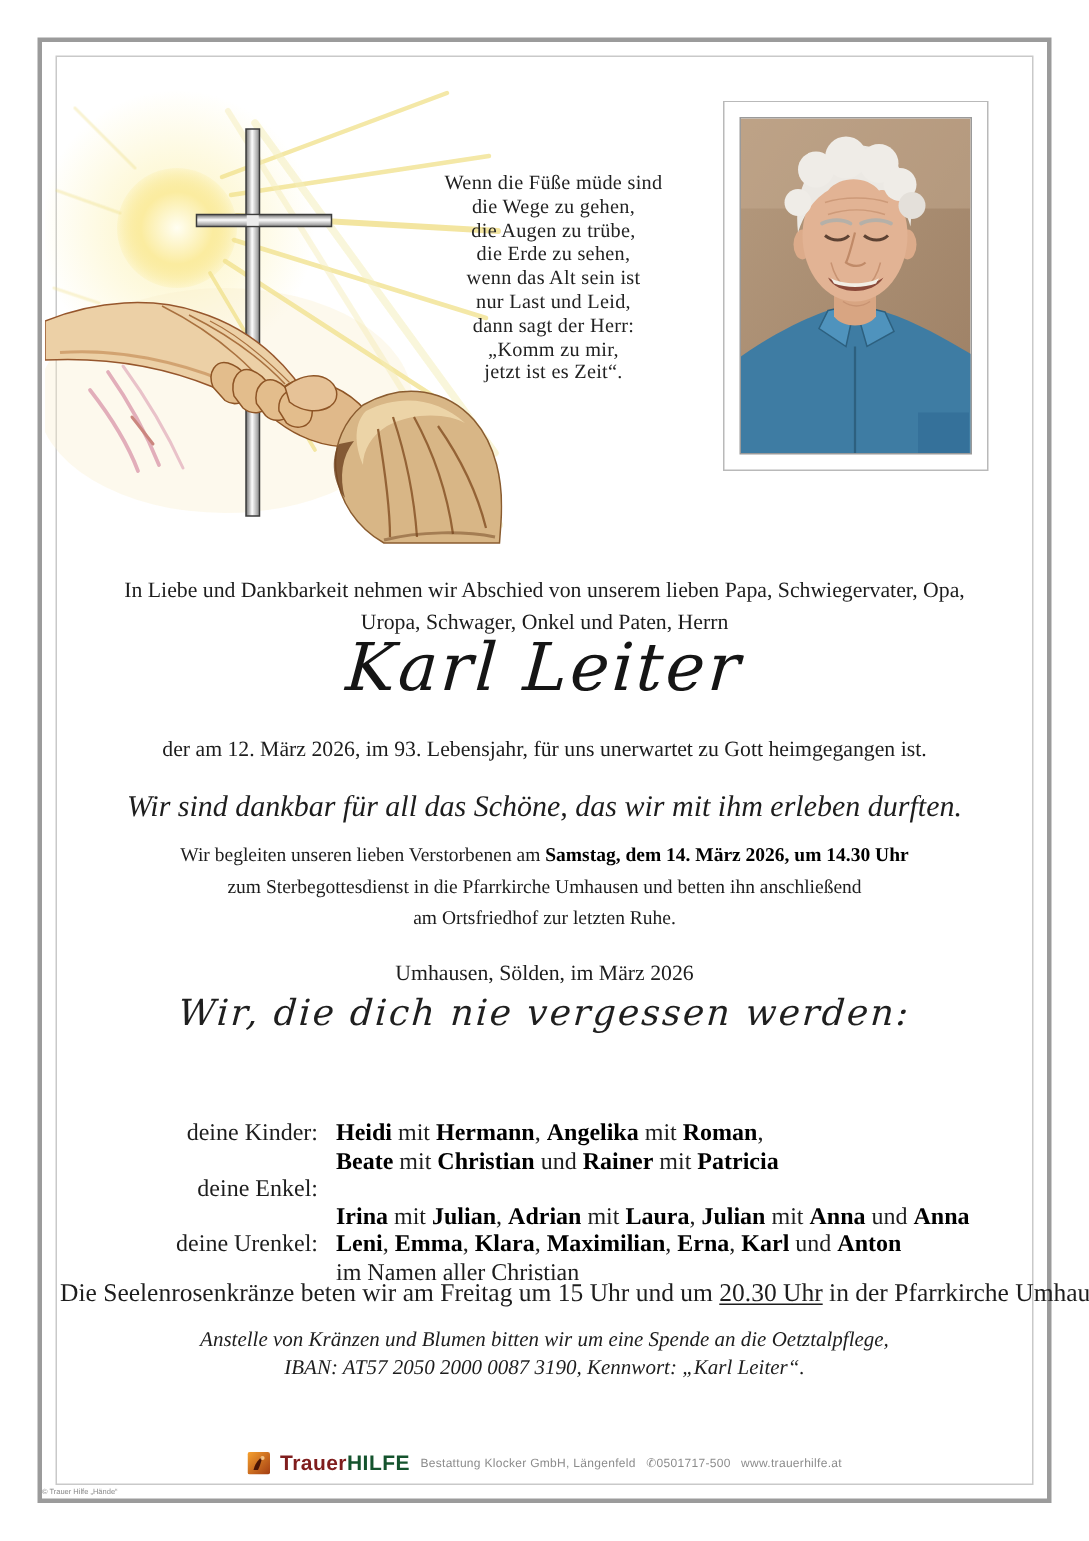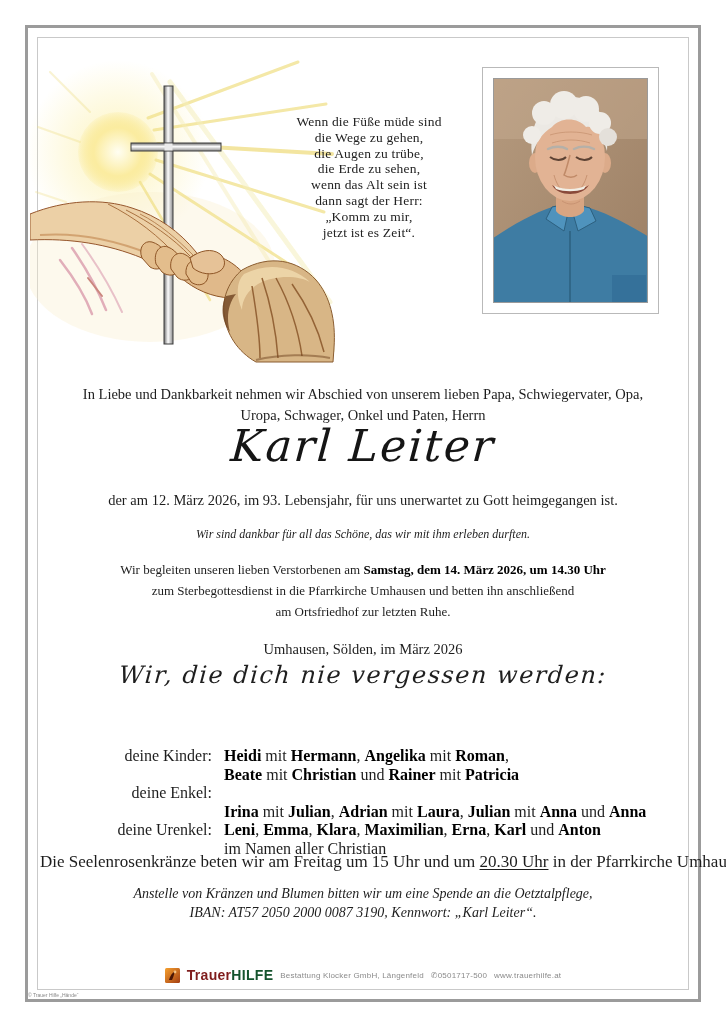--- a/index.html
+++ b/index.html
@@ -13,21 +13,21 @@
   .poem-line{white-space:nowrap;}
   .photo-frame{position:absolute;left:482px;top:67px;width:155px;height:225px;
         background:#fff;border:1px solid #b9b9b9;padding:10px;box-sizing:content-box;}
   .photo{display:block;border:1px solid #9a9a9a;}
   .centered{position:absolute;left:40px;right:40px;text-align:center;}
   .centered div{white-space:nowrap;}
   .intro{top:384px;font-size:14.5px;line-height:21px;}
   .name{top:420px;font-family:"DejaVu Serif",serif;font-style:italic;font-size:44px;
         letter-spacing:2px;color:#151515;transform:skewX(-4deg);white-space:nowrap;}
   .deceased{top:492px;font-size:14.5px;white-space:nowrap;}
-  .thanks{top:527px;font-size:12px;font-style:italic;white-space:nowrap;}
+  .thanks{top:527px;font-size:20px;font-style:italic;white-space:nowrap;}
   .escort{top:559px;font-size:13px;line-height:21px;}
   .place{top:641px;font-size:14.5px;white-space:nowrap;}
   .farewell{top:661px;font-family:"DejaVu Serif",serif;font-style:italic;font-size:24px;
         letter-spacing:1.5px;color:#1f1f1f;transform:skewX(-4deg);white-space:nowrap;}
   .family{position:absolute;left:110px;top:747px;width:530px;font-size:16px;line-height:18.6px;}
   .fam-row{display:flex;}
   .fam-label{width:102px;flex:none;text-align:right;padding-right:12px;}
   .fam-text{flex:1;white-space:nowrap;}
   b{font-weight:bold;color:#000;}
   u{text-underline-offset:2px;}
@@ -132,20 +132,21 @@
       <path d="M226,308 C250,302 280,302 300,306" stroke="#6f4420" stroke-width="2" fill="none" opacity=".5"></path>
     </g>
   </svg>
 
   <div class="poem">
       <div class="poem-line">Wenn die Füße müde sind</div>
       <div class="poem-line">die Wege zu gehen,</div>
       <div class="poem-line">die Augen zu trübe,</div>
       <div class="poem-line">die Erde zu sehen,</div>
       <div class="poem-line">wenn das Alt sein ist</div>
+      <div class="poem-line">nur Last und Leid,</div>
       <div class="poem-line">dann sagt der Herr:</div>
       <div class="poem-line">„Komm zu mir,</div>
       <div class="poem-line">jetzt ist es Zeit“.</div>
     </div>
 
   <div class="photo-frame">
     <svg class="photo" width="153" height="223" viewBox="0 0 153 223" aria-label="Portrait eines lächelnden älteren Mannes mit weißem Haar im blauen Hemd">
       <defs>
         <linearGradient id="pbg" x1="0" y1="0" x2="1" y2="1">
           <stop offset="0%" stop-color="#b59a7e"></stop>

